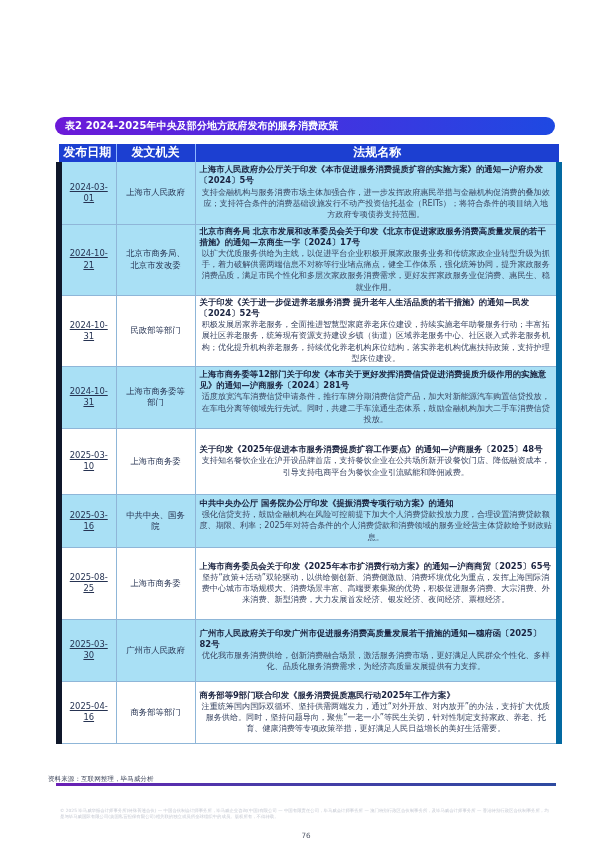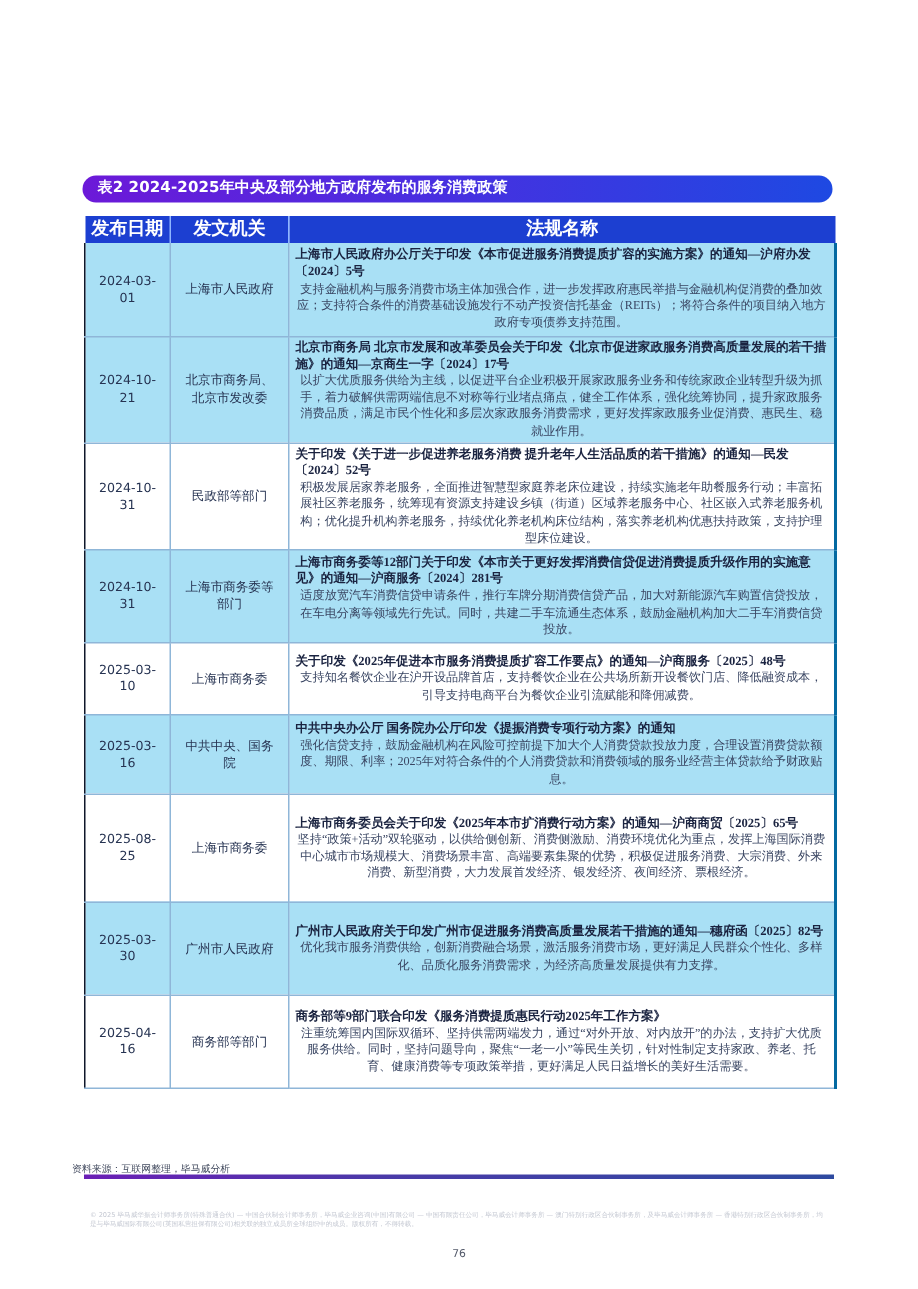--- a/index.html
+++ b/index.html
@@ -51,26 +51,25 @@
       vertical-align: middle;
       color: #263352;
     }
     .policy-table td.c-date, .policy-table td.c-org {
       text-align: center;
       font-size: 8.4px;
       padding: 0 6px;
     }
     .policy-table td.c-law {
       padding: 1px 4px 2px 4px;
-      border-right: 2px solid #0369a1;
-      font-family: Liberation Serif, serif;
+      border-right: 6px solid #0369a1;
     }
     .policy-table tr.shade td { background: #a9e0f5; }
     .policy-table tr.plain td { background: #ffffff; }
-    .policy-table td.first { border-left: 1px solid #0f172a; }
+    .policy-table td.first { border-left: 6px solid #0f172a; text-decoration: underline; }
 
     .law-title {
       font-weight: bold;
       color: #1a2340;
       display: block;
       font-size: 8.4px;
     }
     .law-desc {
       display: block;
       color: #3a4663;
@@ -152,21 +151,21 @@
         </td>
       </tr>
       <tr class="shade" style="height:62px">
         <td class="c-date first">2024-10-31</td>
         <td class="c-org">上海市商务委等部门</td>
         <td class="c-law">
           <span class="law-title">上海市商务委等12部门关于印发《本市关于更好发挥消费信贷促进消费提质升级作用的实施意见》的通知—沪商服务〔2024〕281号</span>
           <span class="law-desc">适度放宽汽车消费信贷申请条件，推行车牌分期消费信贷产品，加大对新能源汽车购置信贷投放，在车电分离等领域先行先试。同时，共建二手车流通生态体系，鼓励金融机构加大二手车消费信贷投放。</span>
         </td>
       </tr>
-      <tr class="plain" style="height:48px">
+      <tr class="plain" style="height:66px">
         <td class="c-date first">2025-03-10</td>
         <td class="c-org">上海市商务委</td>
         <td class="c-law">
           <span class="law-title">关于印发《2025年促进本市服务消费提质扩容工作要点》的通知—沪商服务〔2025〕48号</span>
           <span class="law-desc">支持知名餐饮企业在沪开设品牌首店，支持餐饮企业在公共场所新开设餐饮门店、降低融资成本，引导支持电商平台为餐饮企业引流赋能和降佣减费。</span>
         </td>
       </tr>
       <tr class="shade" style="height:53px">
         <td class="c-date first">2025-03-16</td>
         <td class="c-org">中共中央、国务院</td>

